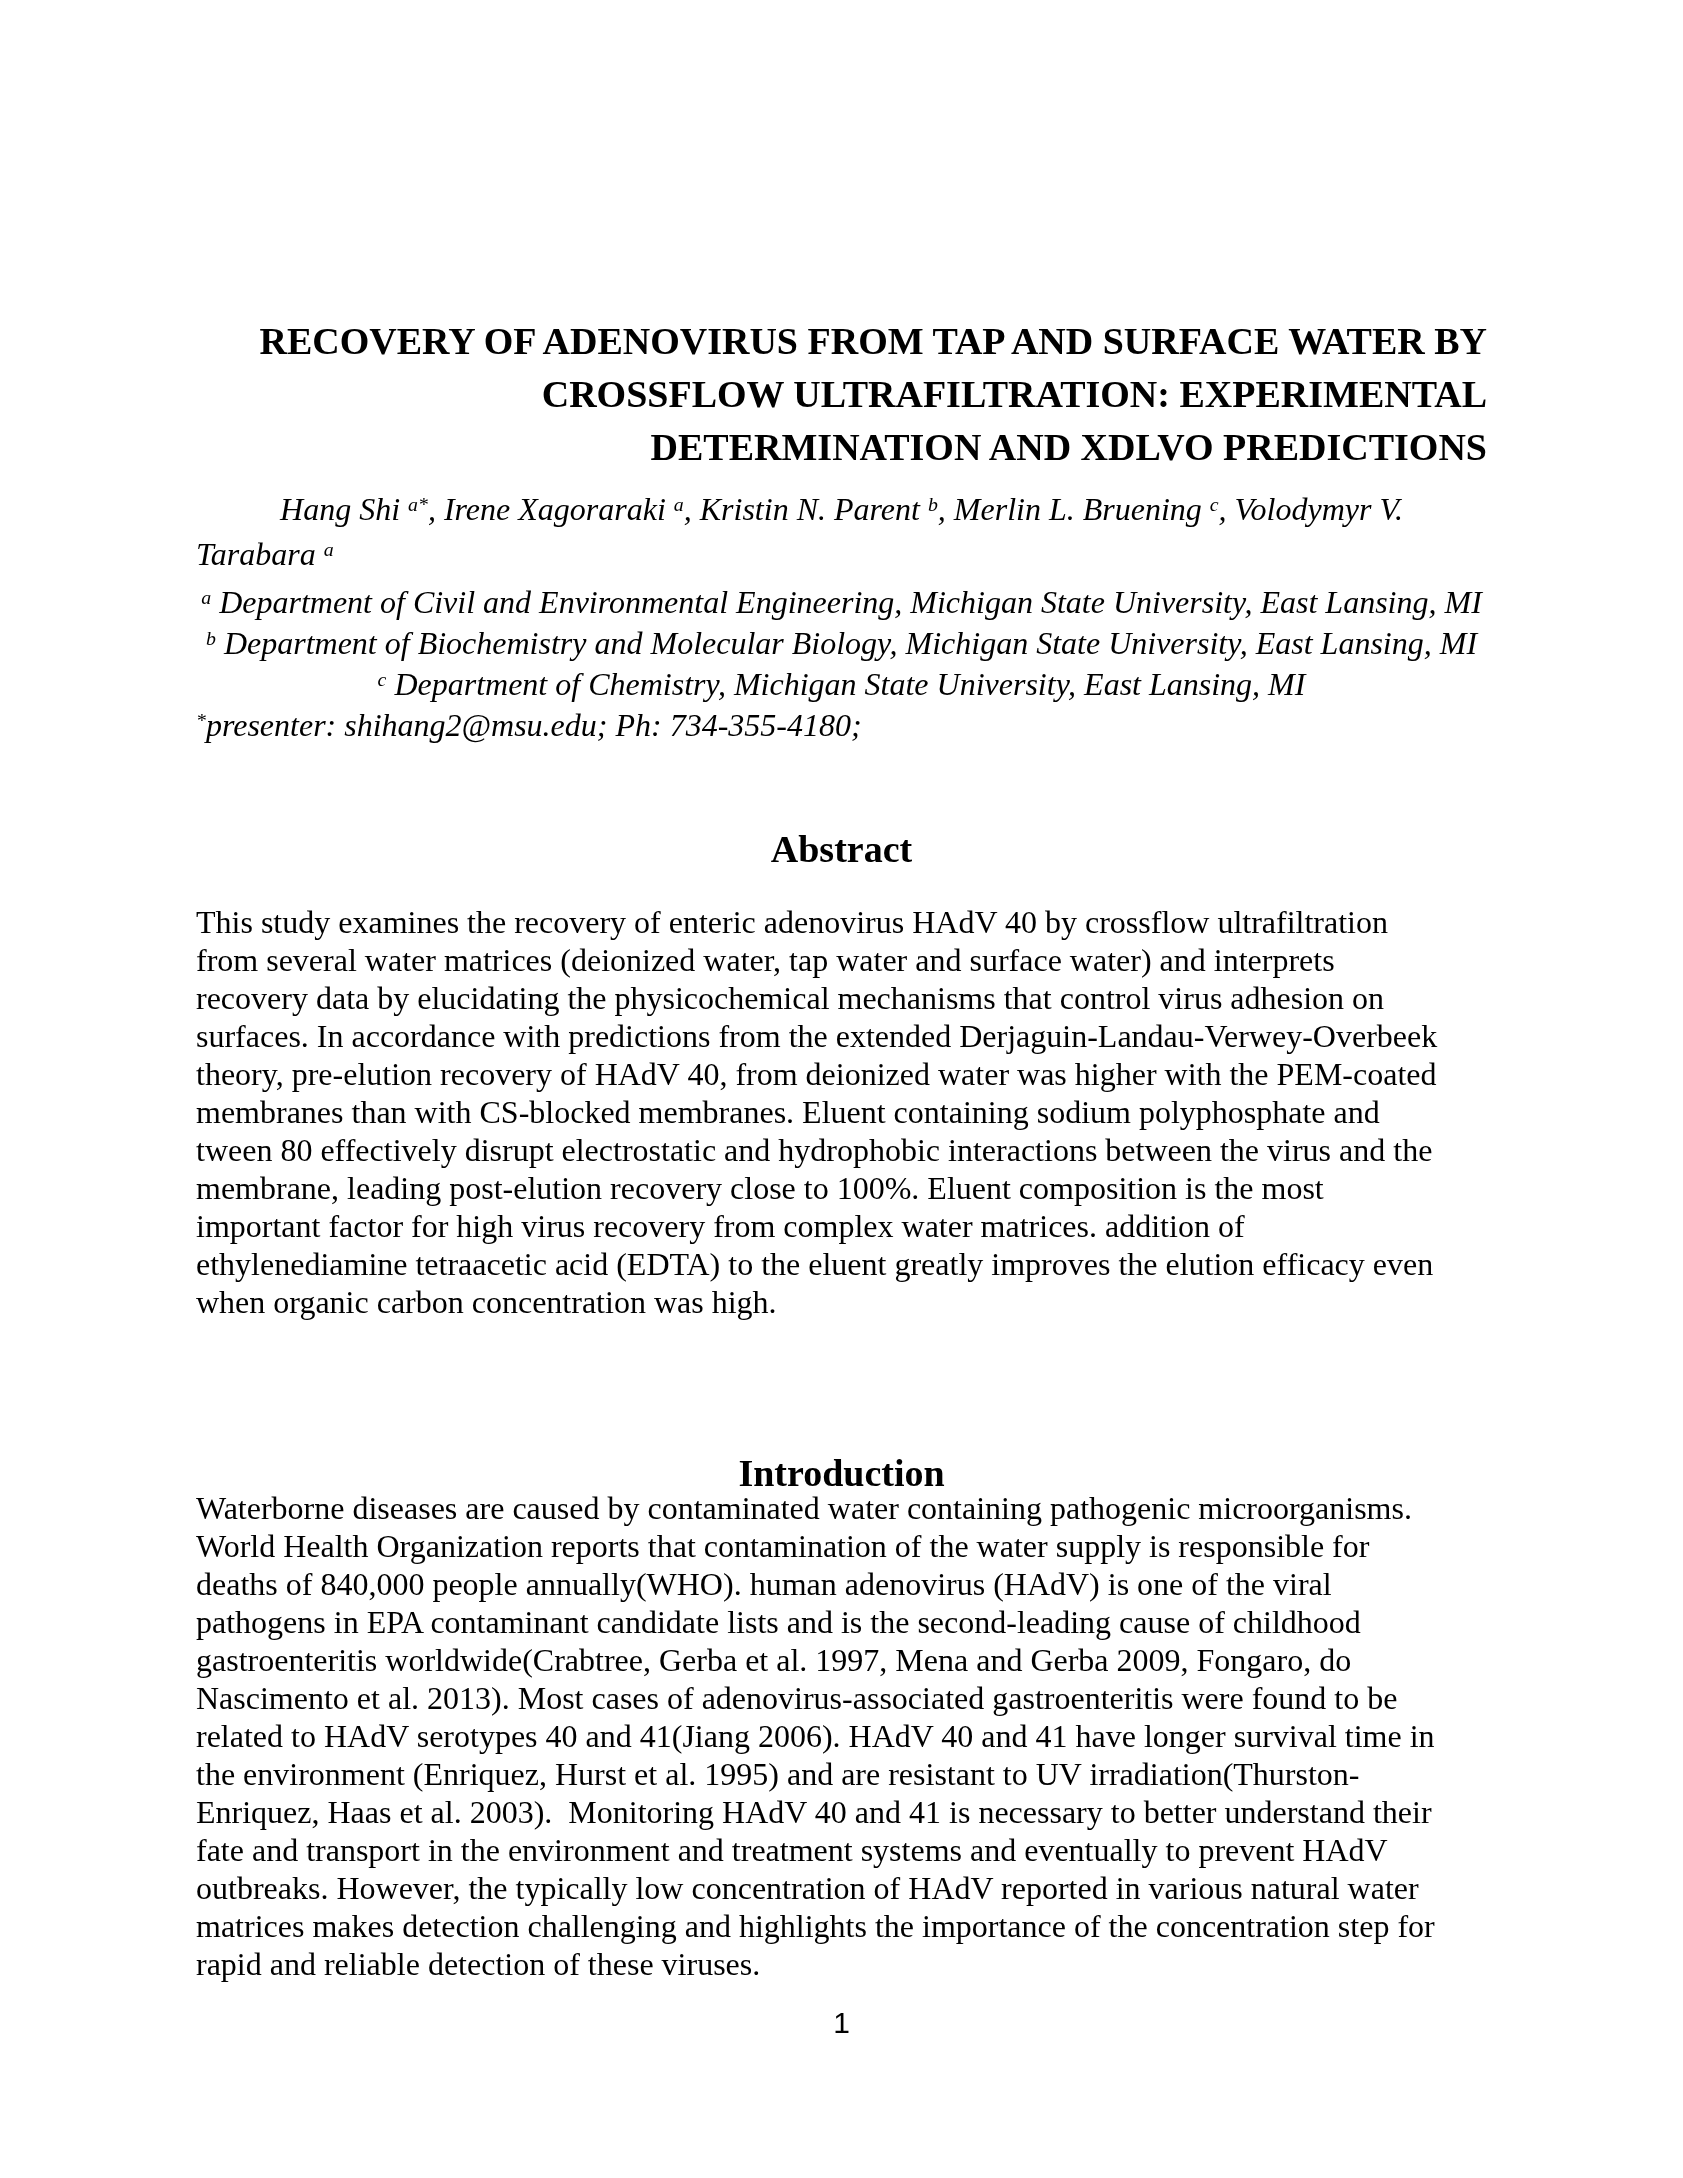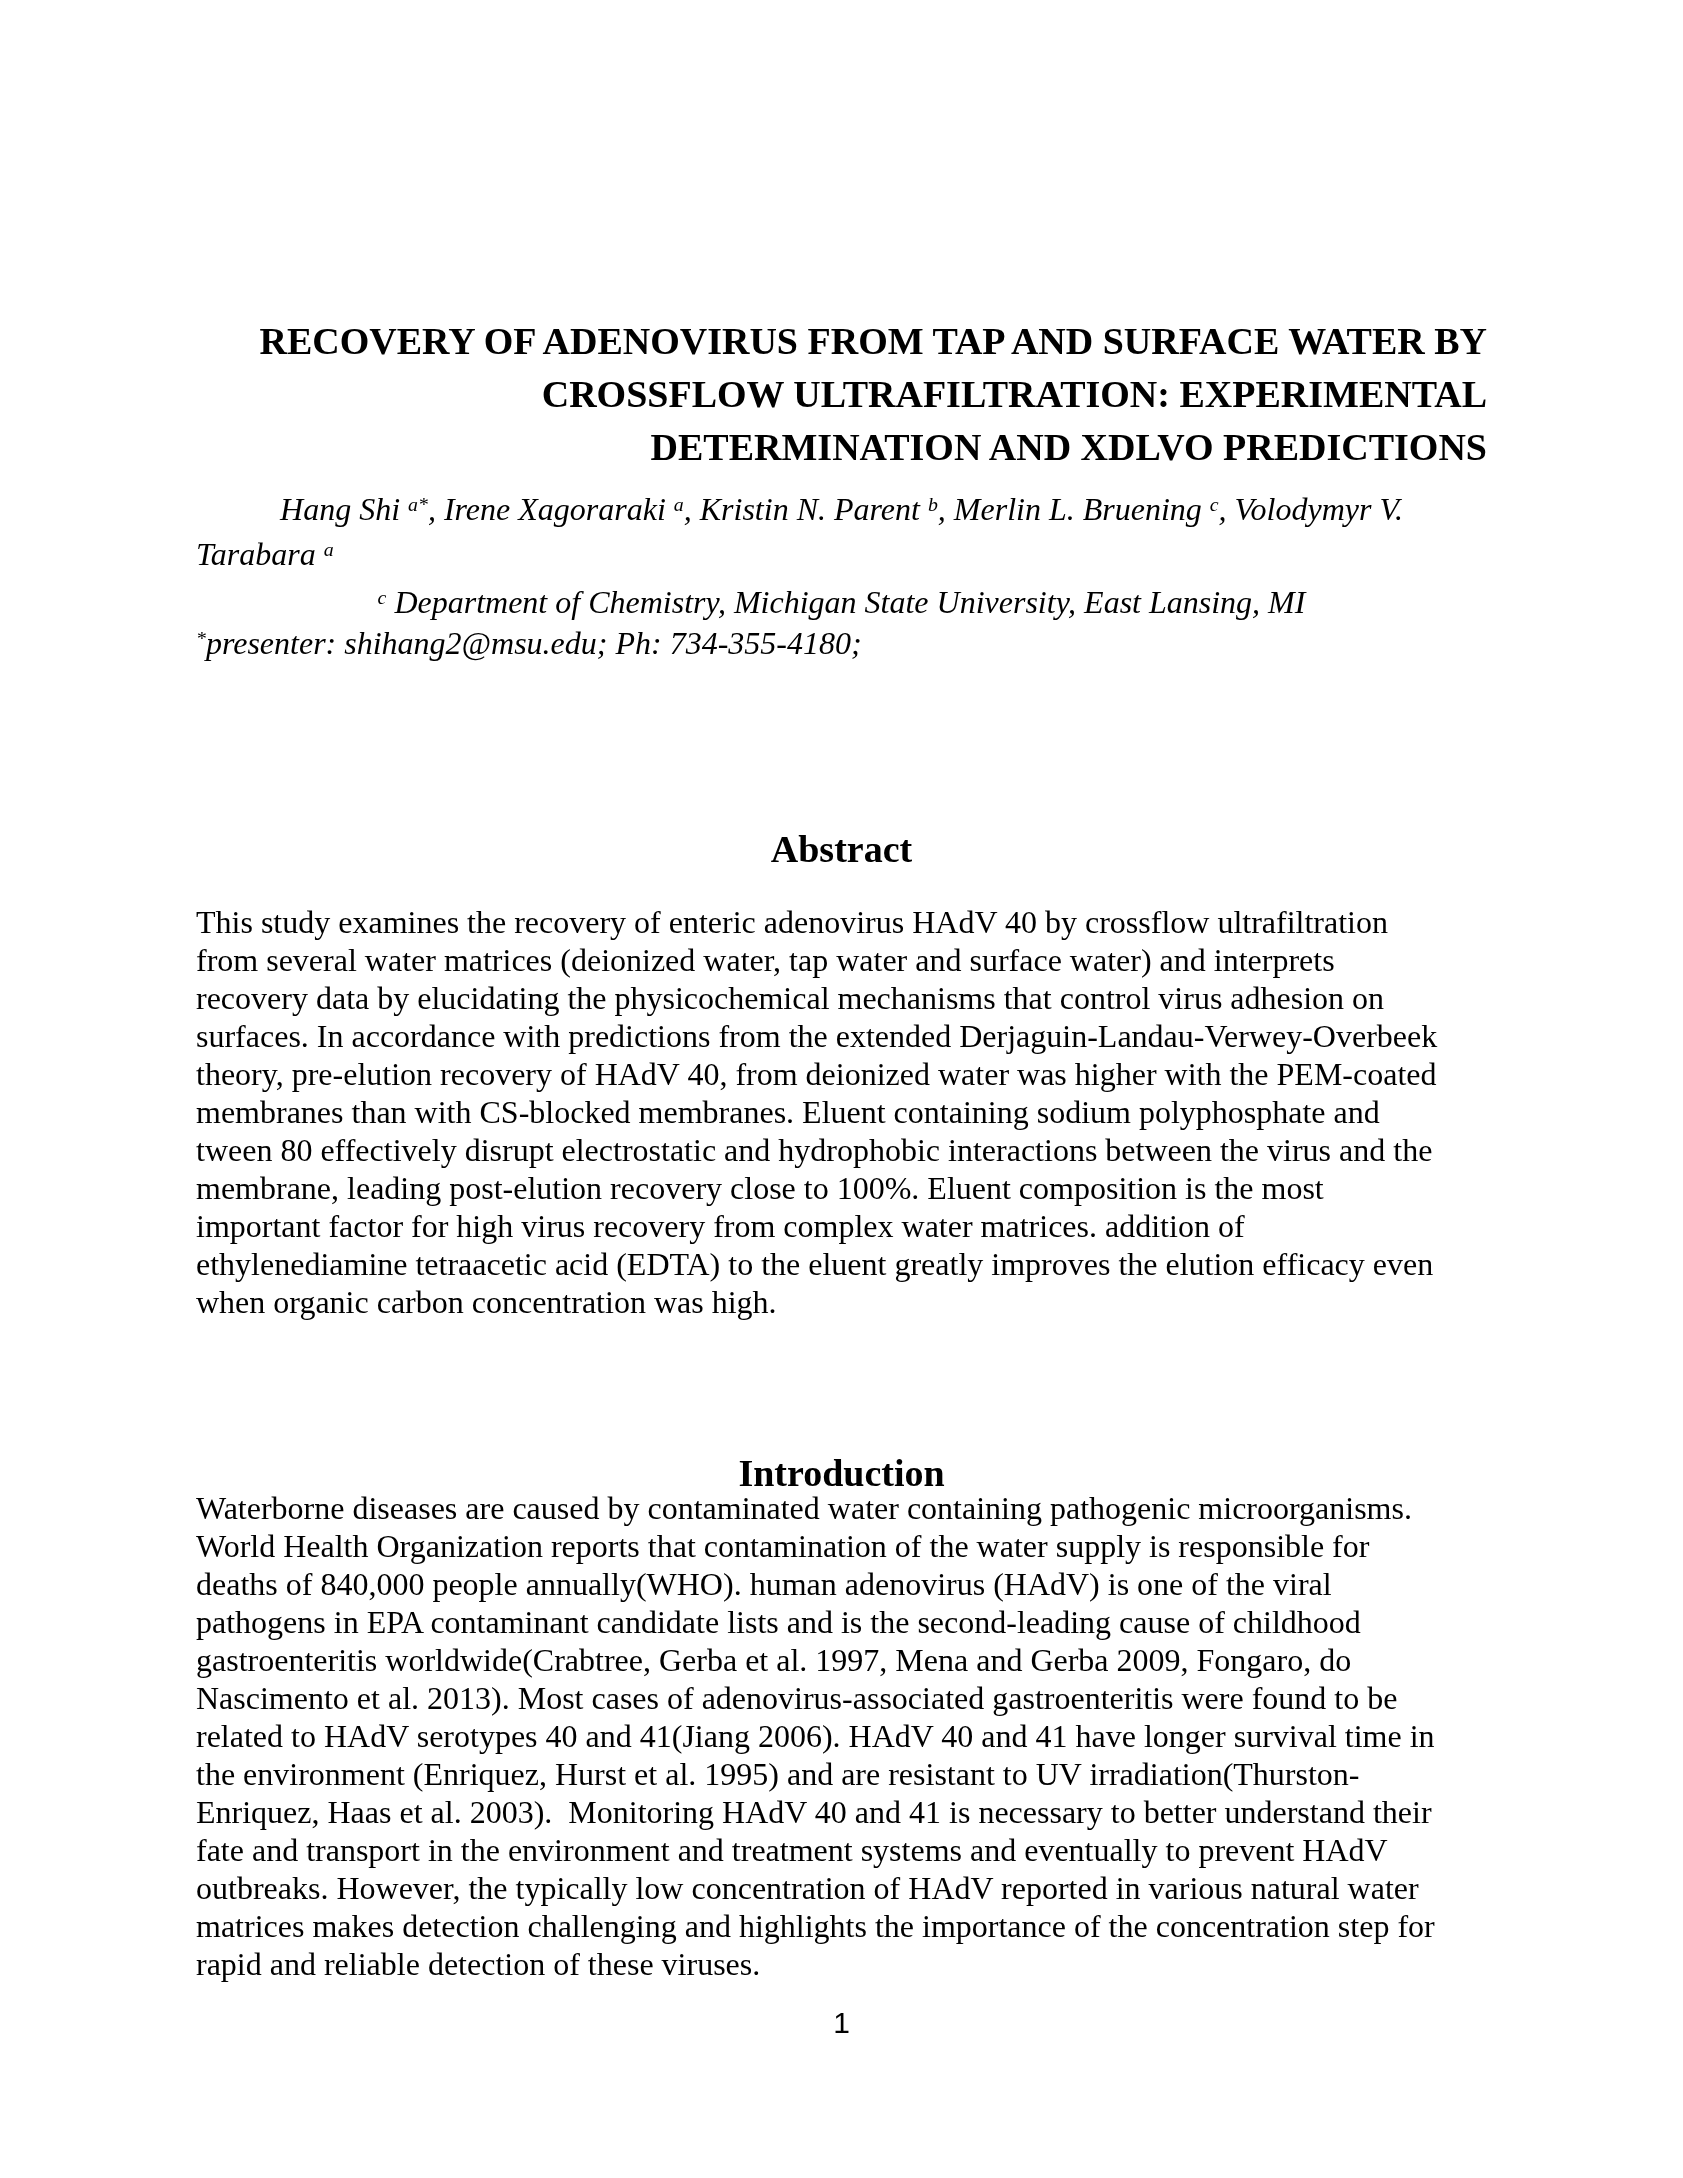--- a/index.html
+++ b/index.html
@@ -95,20 +95,22 @@
   <h1 class="block prelines" id="title">RECOVERY OF ADENOVIRUS FROM TAP AND SURFACE WATER BY
 CROSSFLOW ULTRAFILTRATION: EXPERIMENTAL
 DETERMINATION AND XDLVO PREDICTIONS</h1>
 
   <div class="block author-block" id="authors">
       <div style="text-align: center;">Hang Shi <sup>a*</sup>, Irene Xagoraraki <sup>a</sup>, Kristin N. Parent <sup>b</sup>, Merlin L. Bruening <sup>c</sup>, Volodymyr V.</div>
       <div style="text-align: left;">Tarabara <sup>a</sup></div>
     </div>
 
   <div class="block author-block" id="affiliations">
+      <div style="text-align: center;"><sup>a</sup> Department of Civil and Environmental Engineering, Michigan State University, East Lansing, MI</div>
+      <div style="text-align: center;"><sup>b</sup> Department of Biochemistry and Molecular Biology, Michigan State University, East Lansing, MI</div>
       <div style="text-align: center;"><sup>c</sup> Department of Chemistry, Michigan State University, East Lansing, MI</div>
       <div style="text-align: left;"><sup>*</sup>presenter: shihang2@msu.edu; Ph: 734-355-4180;</div>
     </div>
 
   <h2 class="block section-heading" id="abstract-heading">Abstract</h2>
 
   <p class="block body-text prelines" id="abstract-body">This study examines the recovery of enteric adenovirus HAdV 40 by crossflow ultrafiltration
 from several water matrices (deionized water, tap water and surface water) and interprets
 recovery data by elucidating the physicochemical mechanisms that control virus adhesion on
 surfaces. In accordance with predictions from the extended Derjaguin-Landau-Verwey-Overbeek

